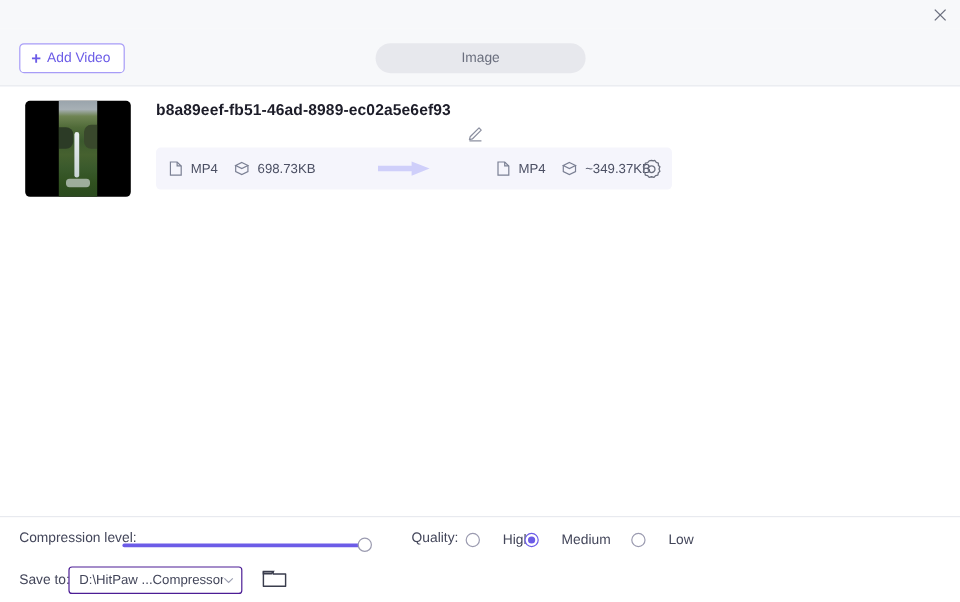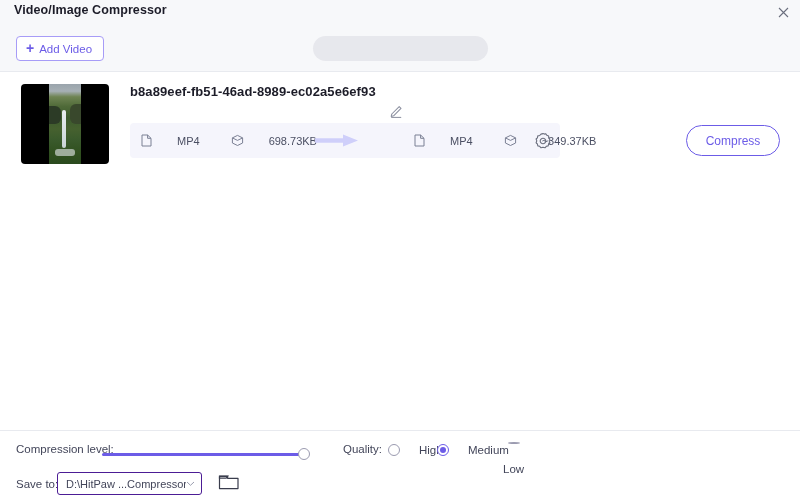--- a/index.html
+++ b/index.html
@@ -139,21 +139,21 @@
   }
 
   .info-bar {
     position: absolute; left: 130px; top: 39px;
     width: 430px; height: 35px;
     background: #f5f5fc;
     border-radius: 4px;
   }
   .info-group {
     position: absolute; top: 0; height: 35px;
-    display: flex; align-items: center; gap: 25px;
+    display: flex; align-items: center; gap: 7px;
     font-size: 11px; color: #4b4f63;
     white-space: nowrap;
   }
   .info-group.src { left: 11px; }
   .info-group.out { left: 284px; }
   .info-ico { display: flex; align-items: center; }
   .info-txt { position: relative; top: 0.5px; }
   .arrow-icon {
     position: absolute; left: 185px; top: 11px;
     width: 44px; height: 13px;
@@ -207,21 +207,21 @@
     position: absolute; left: 343px; top: 12px;
     font-size: 11.5px; color: #43465a;
   }
   .radio-group {
     position: absolute; top: 11px; height: 16px;
     display: flex; align-items: center; gap: 19px;
     font-size: 11.5px; color: #43465a; cursor: pointer;
   }
   .radio-group.r1 { left: 388px; }
   .radio-group.r2 { left: 437px; }
-  .radio-group.r3 { left: 503px; flex-direction: column; }
+  .radio-group.r3 { left: 526px; }
   .radio {
     width: 12px; height: 12px; border-radius: 50%;
     border: 1.3px solid #9b9bb0; background: #fff;
     display: flex; align-items: center; justify-content: center;
   }
   .radio.checked { border-color: #6c5ce7; }
   .radio.checked::after {
     content: ""; width: 6px; height: 6px; border-radius: 50%;
     background: #6c5ce7;
   }
@@ -249,35 +249,37 @@
     position: absolute; left: 218px; top: 42px;
     width: 22px; height: 20px; cursor: pointer;
   }
 </style>
 </head>
 <body>
 
 <div class="app">
 
   <div class="titlebar">
-    <div class="app-title">Video/Image Compressor</div>
     <div class="close-btn">
       <svg width="11" height="11" viewBox="0 0 11 11">
         <path d="M1 1 L10 10 M10 1 L1 10" stroke="#6b6f7e" stroke-width="1.1" fill="none"></path>
       </svg>
     </div>
   </div>
 
   <div class="toolbar">
     <div class="add-video-btn">
       <span class="plus-icon">+</span>
       <span>Add Video</span>
     </div>
 
     <div class="segmented">
+      <div class="seg-item">
+        <span>Image</span>
+      </div>
     </div>
   </div>
 
   <div class="content">
     <div class="file-card">
 
       <div class="thumb">
         <div class="thumb-inner">
           <div class="thumb-rock"></div>
           <div class="thumb-rock2"></div>
@@ -337,23 +339,20 @@
         <div class="gear-btn">
           <svg width="18" height="18" viewBox="0 0 18 18">
             <path d="M9 6.2 A2.8 2.8 0 1 0 9 11.8 A2.8 2.8 0 1 0 9 6.2 Z" fill="none" stroke="#6b6f7e" stroke-width="1.1"></path>
             <path d="M9 1.6 L10.3 2.1 L11.6 1.7 L12.9 3.3 L14.6 3.9 L14.7 5.9 L15.9 7 L15.2 8.9
                      L15.9 10.8 L14.6 12 L14.2 13.9 L12.3 14.3 L11 15.8 L9 15.3 L7 15.8 L5.7 14.3
                      L3.8 13.9 L3.4 12 L2.1 10.8 L2.8 8.9 L2.1 7 L3.4 5.8 L3.8 3.9 L5.7 3.5 L7 2.1 Z" fill="none" stroke="#6b6f7e" stroke-width="1.1" stroke-linejoin="round"></path>
           </svg>
         </div>
       </div>
 
-      <div class="compress-btn">
-        <span>Compress</span>
-      </div>
     </div>
   </div>
 
   <div class="bottombar">
     <div class="lvl-label">Compression level:</div>
 
     <div class="slider">
       <div class="slider-track"></div>
       <div class="slider-thumb"></div>
     </div>

